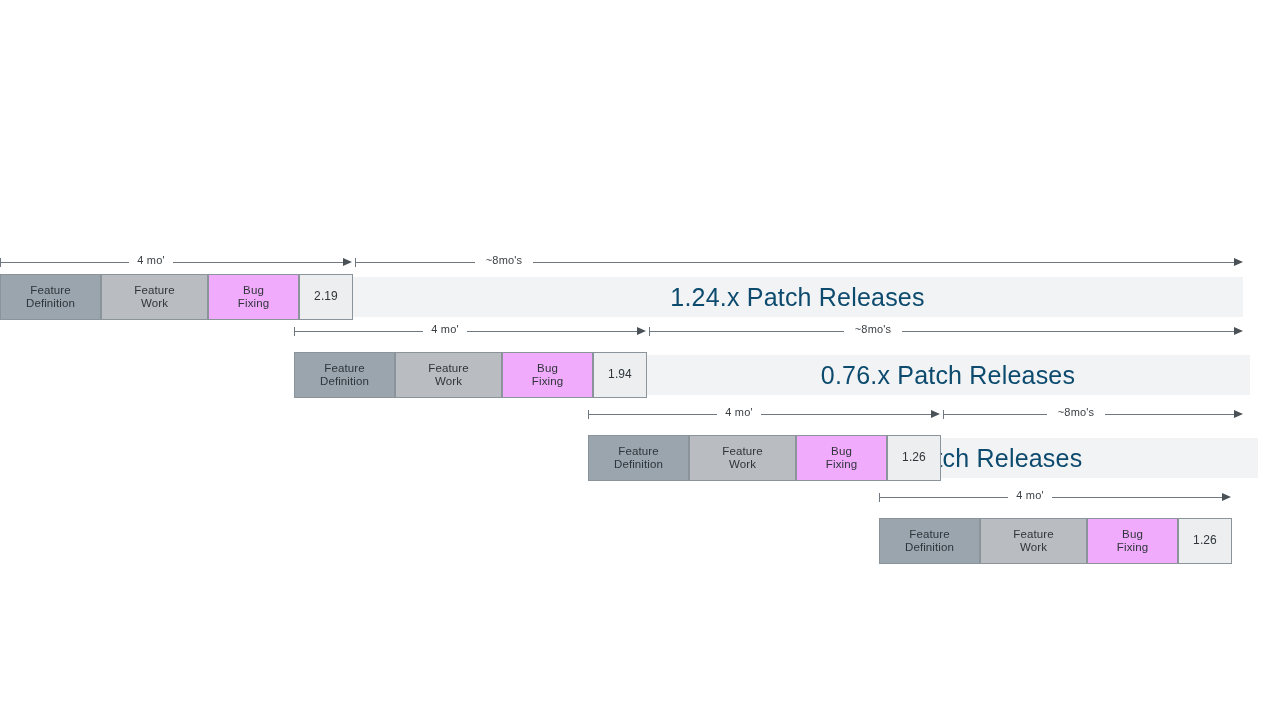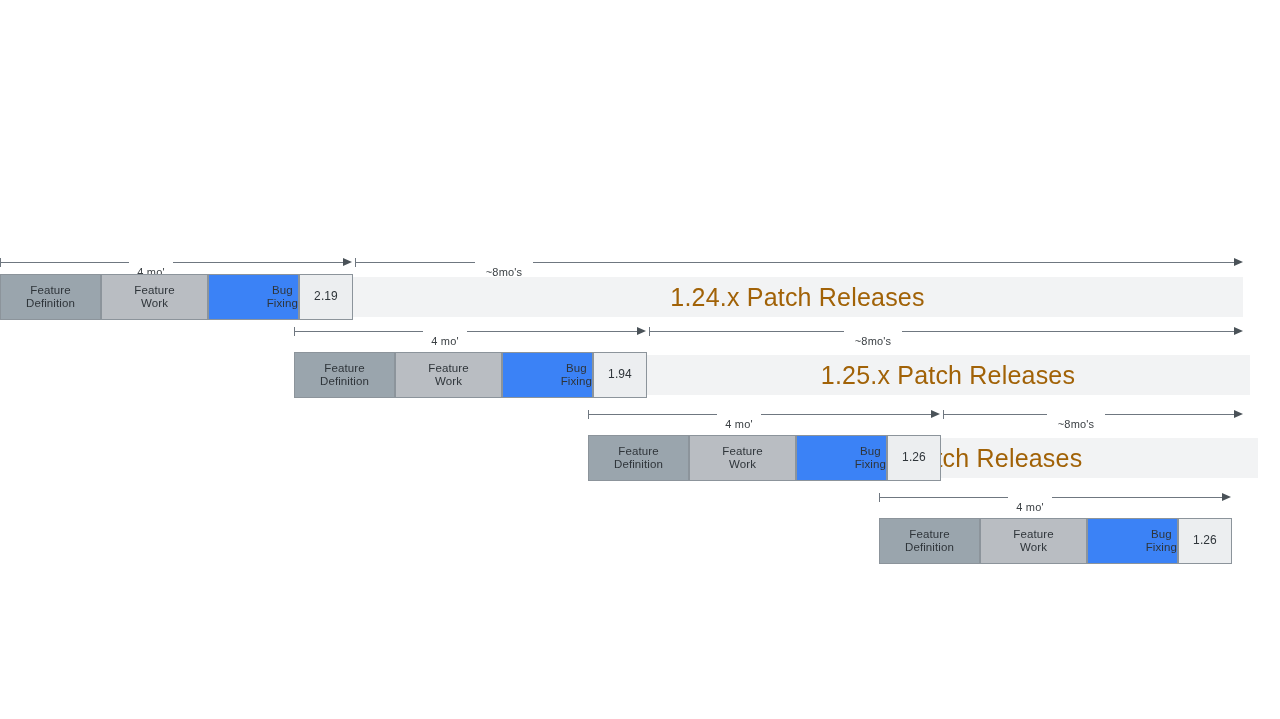--- a/index.html
+++ b/index.html
@@ -28,21 +28,21 @@
   
   .patch-band {
     position: absolute;
     background: #f2f3f4;
     display: flex;
     align-items: center;
     justify-content: center;
     box-sizing: border-box;
   }
   .patch-label {
-    color: #a16207;
+    color: #0c4a6e;
     font-size: 25px;
     font-weight: 400;
     letter-spacing: 0.2px;
     white-space: nowrap;
   }
   
   .phase {
     position: absolute;
     box-sizing: border-box;
     border: 1px solid #8c949b;
@@ -50,21 +50,21 @@
     align-items: center;
     justify-content: center;
     text-align: center;
     color: #2f353a;
     font-size: 11.5px;
     line-height: 13.5px;
     letter-spacing: 0.1px;
   }
   .phase.def   { background: #9aa5ad; }
   .phase.work  { background: #b9bdc2; }
-  .phase.bug   { background: #3b82f6; justify-content: flex-end; }
+  .phase.bug   { background: #f0abfc; }
   .phase.ver   { background: #eceef0; font-size: 12px; }
   .phase span { display: block; }
 
   
   .measure {
     position: absolute;
     height: 22px;
   }
   .measure .seg {
     position: absolute;
@@ -88,21 +88,20 @@
     border-left: 9px solid #4a5258;
   }
   .measure .mlabel {
     position: absolute;
     top: 2px;
     font-size: 11px;
     color: #3b4044;
     white-space: nowrap;
     text-align: center;
     letter-spacing: 0.2px;
-    margin-top: 12px;
   }
 </style>
 </head>
 <body>
 
 <div id="canvas">
 
   <div class="patch-band" style="left:352px; top:277px; width:891px; height:40px;">
     <span class="patch-label">1.24.x Patch Releases</span>
   </div>
@@ -141,21 +140,21 @@
         <span>Bug</span>
         <span>Fixing</span>
       </div>
     </div>
     <div class="phase ver" style="left:299px; top:0px; width:54px; height:46px;">
       <span>2.19</span>
     </div>
   </div>
 
   <div class="patch-band" style="left:646px; top:355px; width:604px; height:40px;">
-    <span class="patch-label">1.25.x Patch Releases</span>
+    <span class="patch-label">0.76.x Patch Releases</span>
   </div>
 
   <div class="measure" style="left:294px; top:321px; width:352px;">
     <div class="cap-left" style="left:0px;"></div>
     <div class="seg" style="left:0px; width:129px;"></div>
     <div class="mlabel" style="left:129px; width:44px;">4 mo'</div>
     <div class="seg" style="left:173px; width:170px;"></div>
     <div class="arrowhead" style="left:343px;"></div>
   </div>
 

